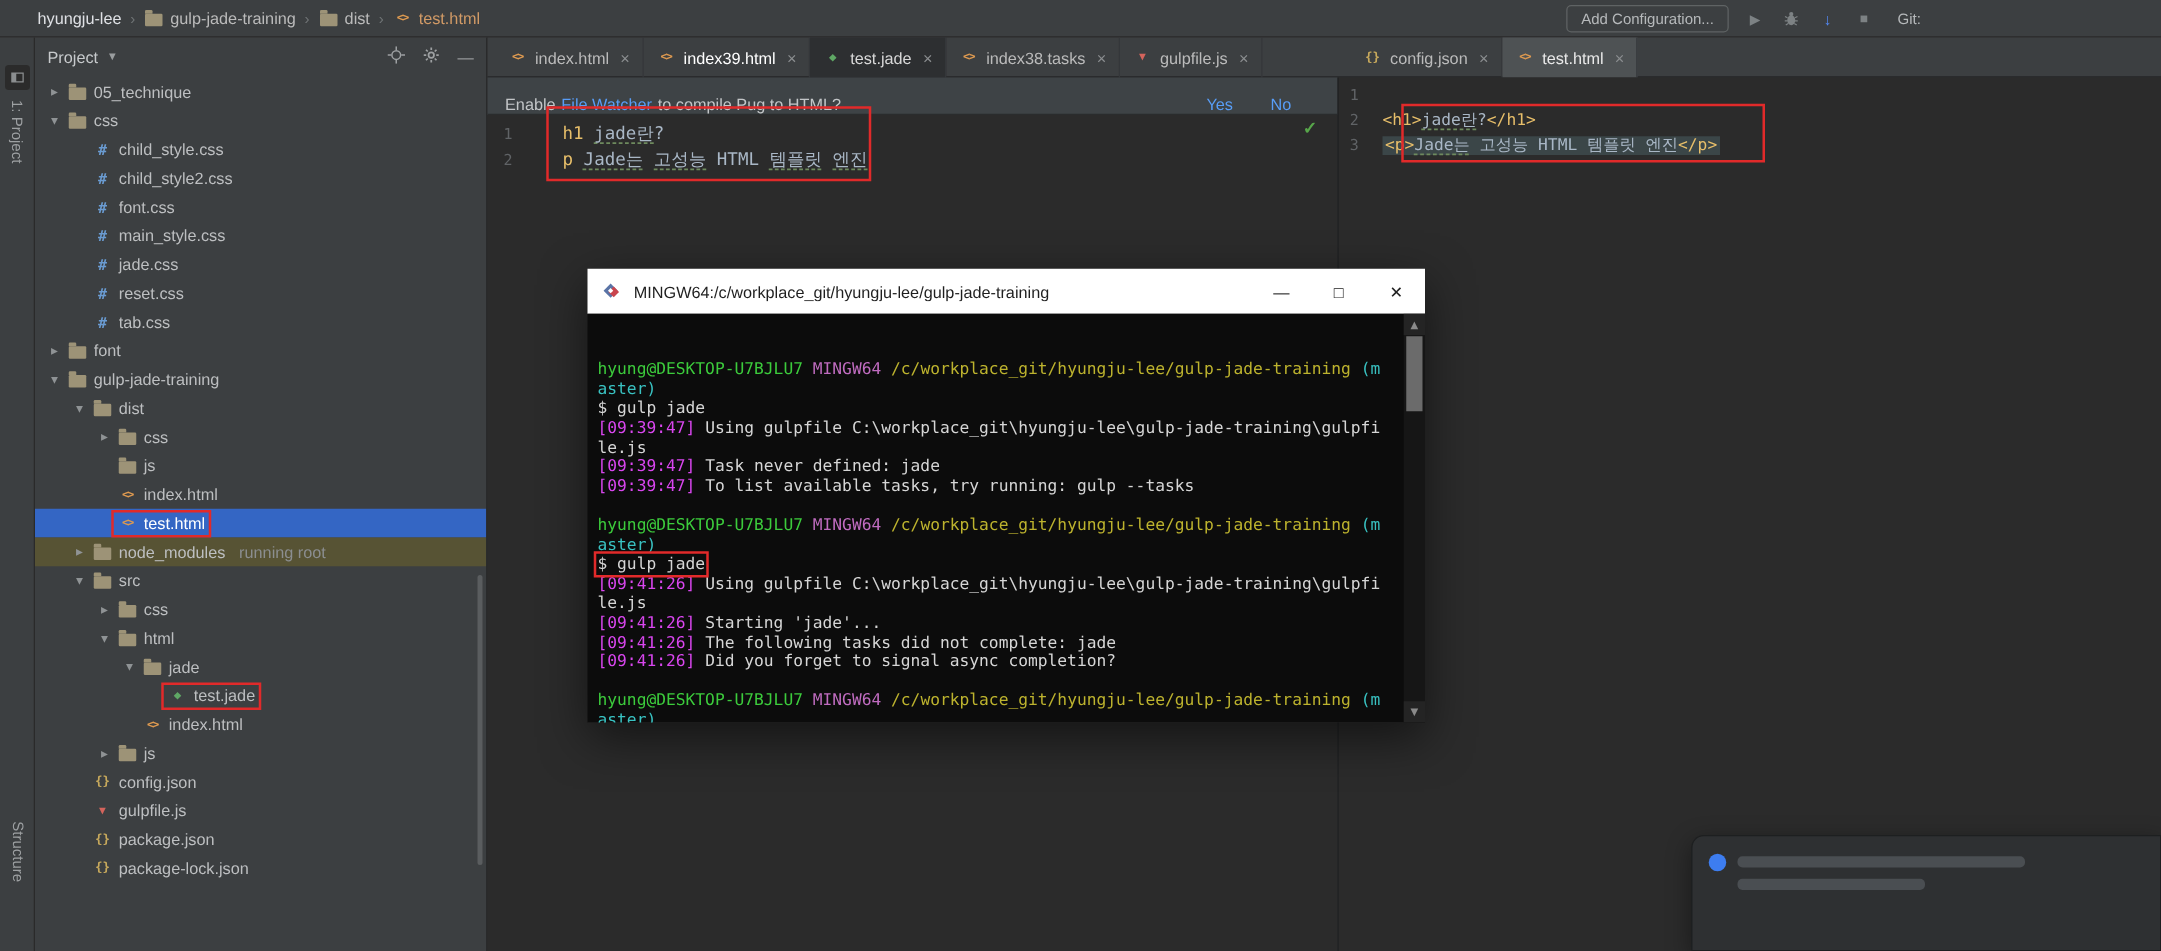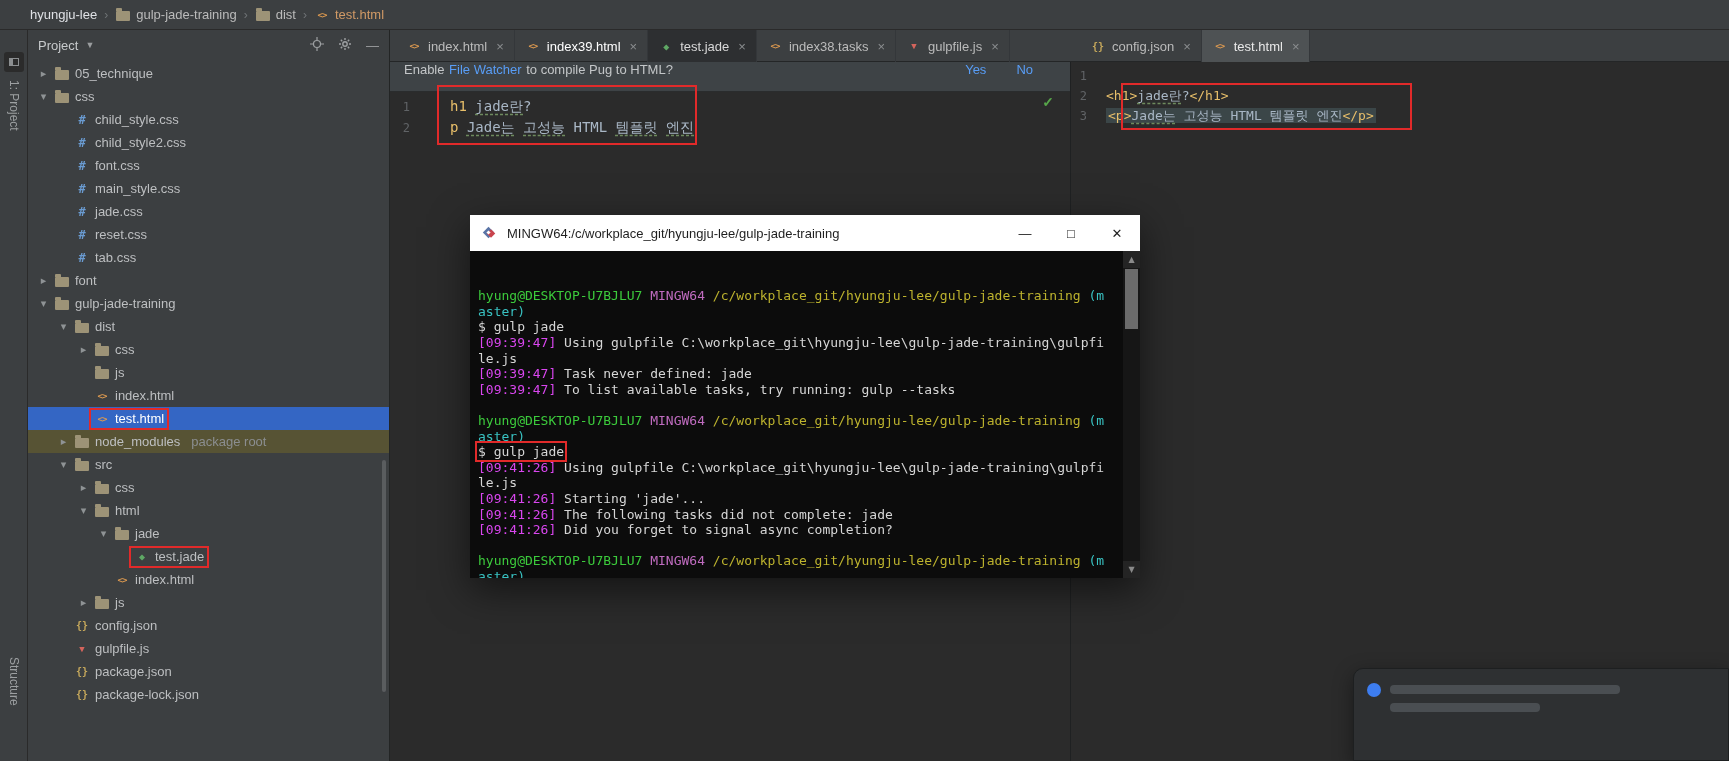--- a/index.html
+++ b/index.html
@@ -59,21 +59,21 @@
   .tabs{position:absolute;top:0;height:32px;display:flex}
   .tabs.left{left:6px}
   .tabs.right{left:690px}
   .tab{display:flex;align-items:center;gap:6px;padding:0 10px;height:32px;color:#bbb;border-right:1px solid #34373a;font-size:13px}
   .tab.active-dark{background:#2d2f31;color:#d8d8d8}
   .tab.active-light{background:#4e5254;color:#e9e9e9}
   .tab .x{color:#8b8e90;font-size:13px;margin-left:3px}
   .tab .lbl.amber{color:#ffffff}
   .pane-divider{position:absolute;left:680px;top:32px;bottom:0;width:1px;background:#1f2122}
 
-  .notif{position:absolute;left:0;top:32px;width:680px;height:30px;background:#3e4346;border-bottom:1px solid #2a2c2d;display:flex;align-items:flex-start;padding:0 14px;color:#c3c6c8}
+  .notif{position:absolute;left:0;top:32px;width:680px;height:30px;background:#3e4346;border-bottom:1px solid #2a2c2d;display:flex;align-items:flex-end;padding:0 14px;color:#c3c6c8}
   .link{color:#589df6;text-decoration:none;cursor:pointer}
   .notif .link{margin:0 1px}
   .notif-actions{margin-left:auto;display:flex;gap:28px;padding-right:22px}
 
   .edleft{position:absolute;left:0;top:62px;width:680px;bottom:0;background:#2b2b2b;padding-top:4px}
   .edright{position:absolute;left:681px;top:32px;right:0;bottom:0;background:#2b2b2b;padding-top:4px}
   .eline{display:flex;align-items:center;font-family:"DejaVu Sans Mono","DejaVu Sans",monospace;white-space:pre}
   .edleft .eline{height:21px;font-size:14px}
   .edright .eline{height:20px;font-size:13px}
   .gut{color:#606366;text-align:right;font-size:12px;flex:none;font-family:"DejaVu Sans Mono",monospace}
@@ -130,20 +130,34 @@
         <span class="crumb">
           <span class="fic folder"></span>
           <span class="crumb-label">dist</span>
         </span>
         <span class="crumb-sep">›</span>
         <span class="crumb accent">
           <span class="fic fic-html">&lt;&gt;</span>
           <span class="crumb-label">test.html</span>
         </span>
       </div>
+    <div class="topbar-right">
+      <div class="addcfg">Add Configuration...</div>
+      <span class="tbi">▶</span>
+      <span class="tbi">
+        <svg width="14" height="14" viewBox="0 0 14 14">
+            <ellipse cx="7" cy="8.2" rx="3.2" ry="4" fill="#7d8284"></ellipse>
+            <circle cx="7" cy="3.2" r="1.7" fill="#7d8284"></circle>
+            <path d="M2 5.2l2 1M1.8 8.6h2.2M2.6 12l2-1.2M12 5.2l-2 1M12.2 8.6H10M11.4 12l-2-1.2" stroke="#7d8284" stroke-width="1" fill="none"></path>
+          </svg>
+      </span>
+      <span class="tbi blue">↓</span>
+      <span class="tbi">■</span>
+      <span class="gitlbl">Git:</span>
+    </div>
   </div>
 
   <div class="stripe">
     <div class="stripe-btn">
         <span class="sbi"></span>
       </div>
     <div class="vtext">1: Project</div>
     <div class="vtext bottom">Structure</div>
   </div>
 
@@ -275,21 +289,21 @@
             <span class="fic fic-html">&lt;&gt;</span>
             <span class="tlabel">test.html</span>
           </span>
         </div>
         <div class="trow lib" style="padding-left: 28px;">
           <span class="chev">▸</span>
           <span class="row-main">
             <span class="fic folder"></span>
             <span class="tlabel">node_modules</span>
           </span>
-          <span class="suffix">package root</span>
+          <span class="suffix">running root</span>
         </div>
         <div class="trow" style="padding-left: 28px;">
           <span class="chev">▾</span>
           <span class="row-main">
             <span class="fic folder"></span>
             <span class="tlabel">src</span>
           </span>
         </div>
         <div class="trow" style="padding-left: 48px;">
           <span class="chev">▸</span>

